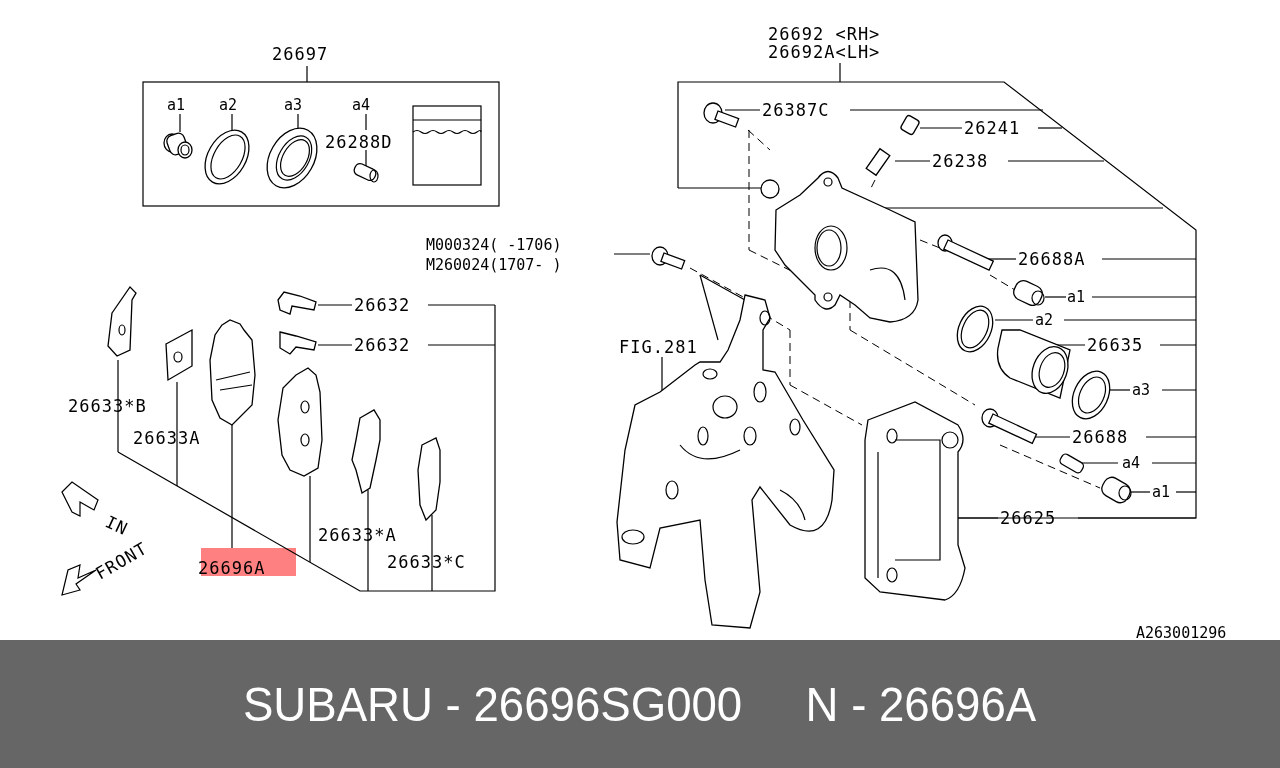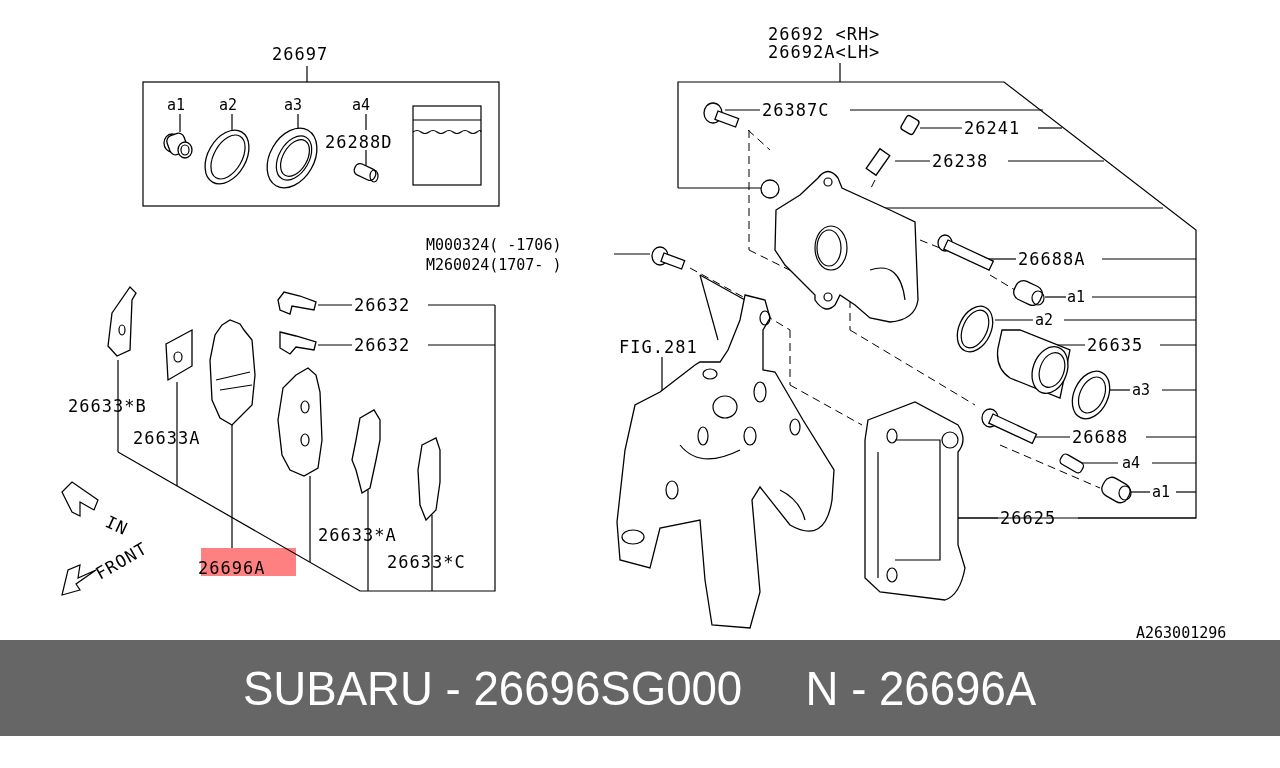--- a/index.html
+++ b/index.html
@@ -5,21 +5,21 @@
   html, body { margin:0; padding:0; }
   body { width:1280px; height:768px; background:#ffffff; overflow:hidden; position:relative; font-family:"DejaVu Sans Mono", monospace; }
   #diagram { position:absolute; left:0; top:0; width:1280px; height:640px; background:#ffffff; }
   #diagram svg { position:absolute; left:0; top:0; }
   .lbl { font-family:"DejaVu Sans Mono", "Liberation Mono", monospace; font-size:17px; fill:#000; letter-spacing:1px; }
   .lbl-sm { font-family:"DejaVu Sans Mono", "Liberation Mono", monospace; font-size:15px; fill:#000; }
   .ln { stroke:#000; stroke-width:1.2; fill:none; }
   .part { stroke:#000; stroke-width:1.3; fill:#fff; }
   .dash { stroke:#000; stroke-width:1; fill:none; stroke-dasharray:8 5; }
   #highlight { position:absolute; left:201px; top:548px; width:95px; height:28px; background:#ff8080; }
-  #footer { position:absolute; left:0; top:640px; width:1280px; height:96px; background:#666666; display:flex; align-items:center; justify-content:center; }
+  #footer { position:absolute; left:0; top:640px; width:1280px; height:128px; background:#666666; display:flex; align-items:center; justify-content:center; }
   #footer-text { color:#ffffff; font-family:"Liberation Sans", sans-serif; font-size:48px; letter-spacing:0px; transform:scaleX(0.95); white-space:pre; }
   .clickable { cursor:pointer; }
 </style>
 </head>
 <body>
 
 <div id="diagram">
   <div id="highlight"></div>
   <svg width="1280" height="640" viewBox="0 0 1280 640" xmlns="http://www.w3.org/2000/svg">
 

